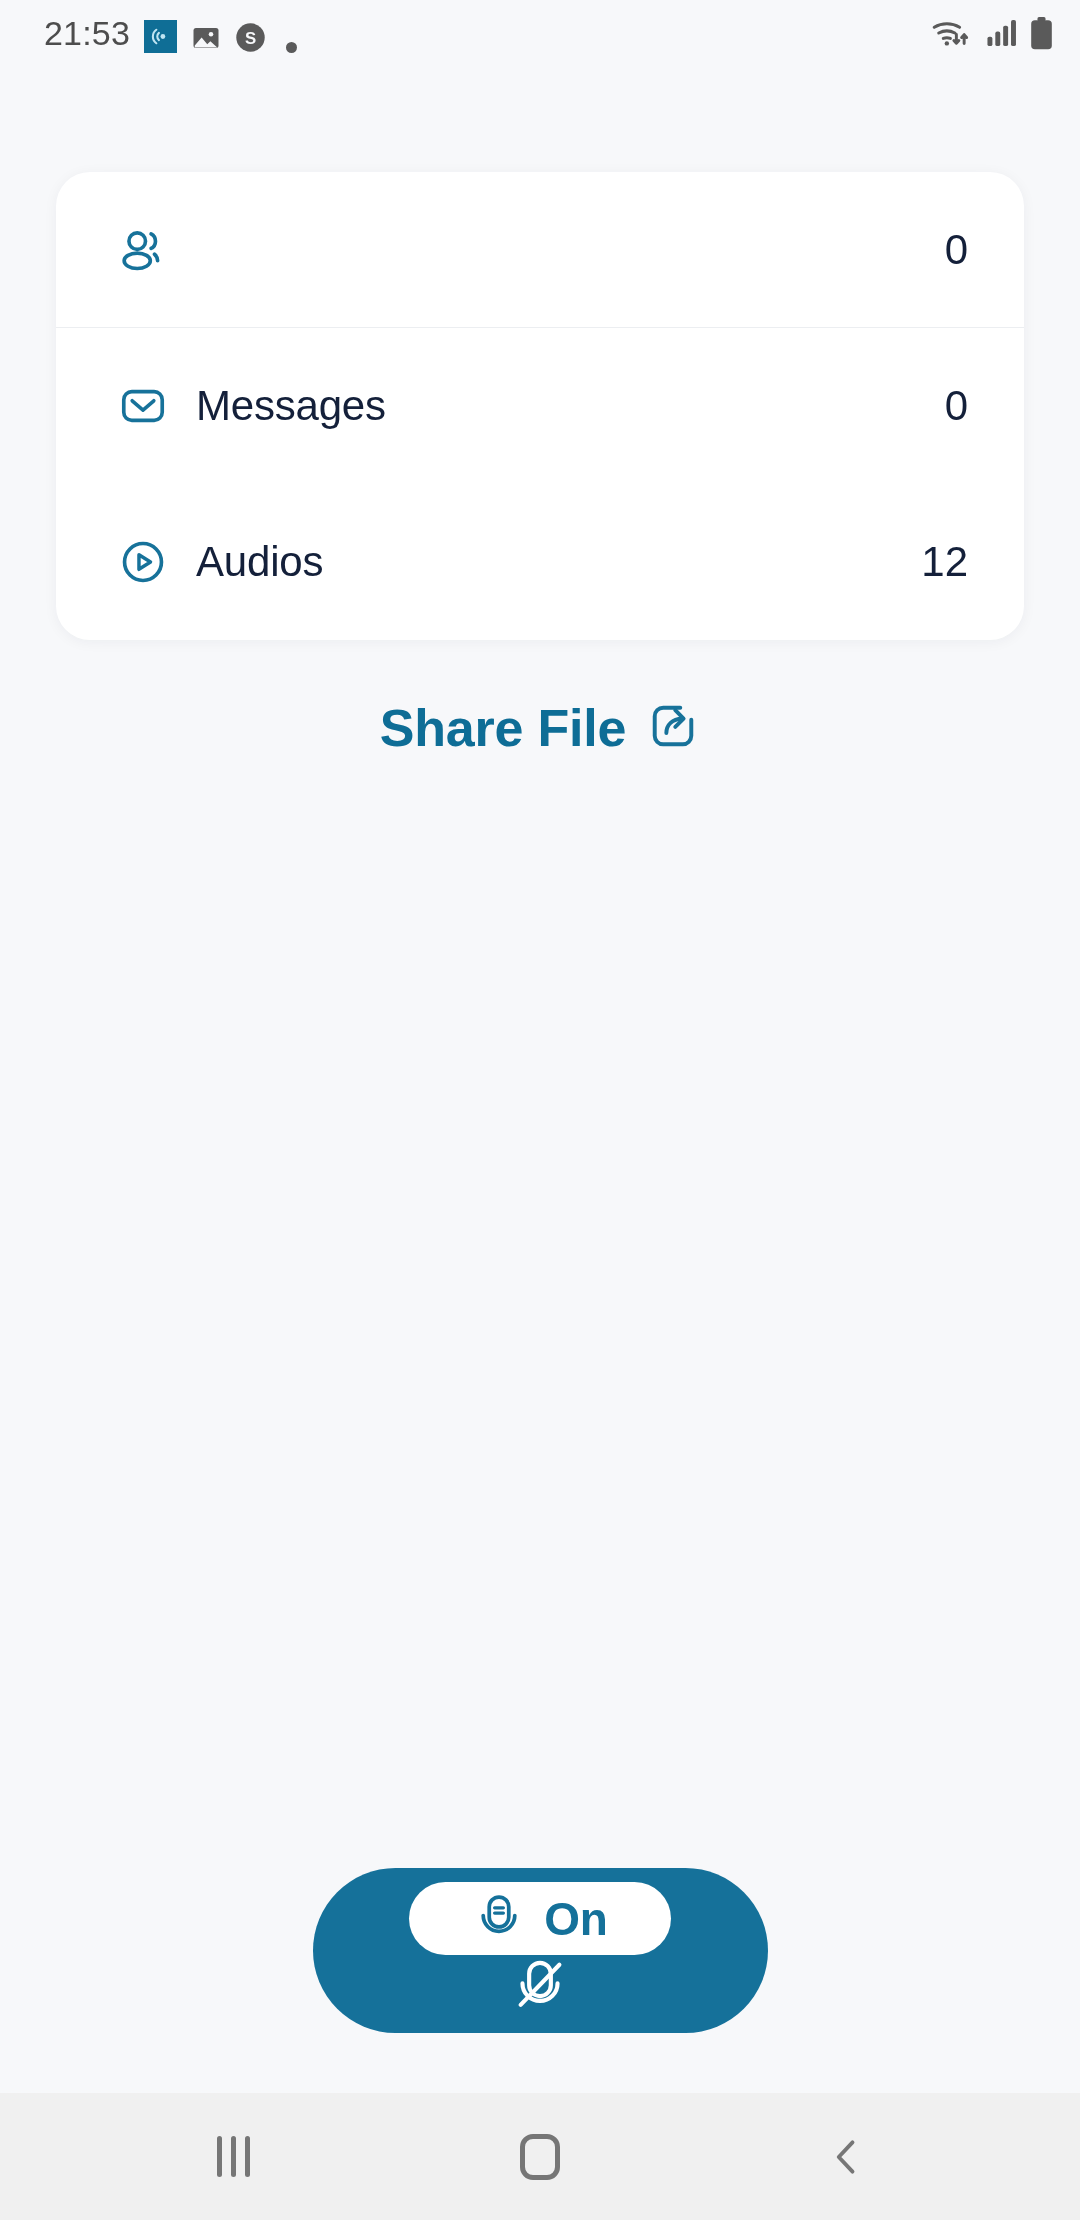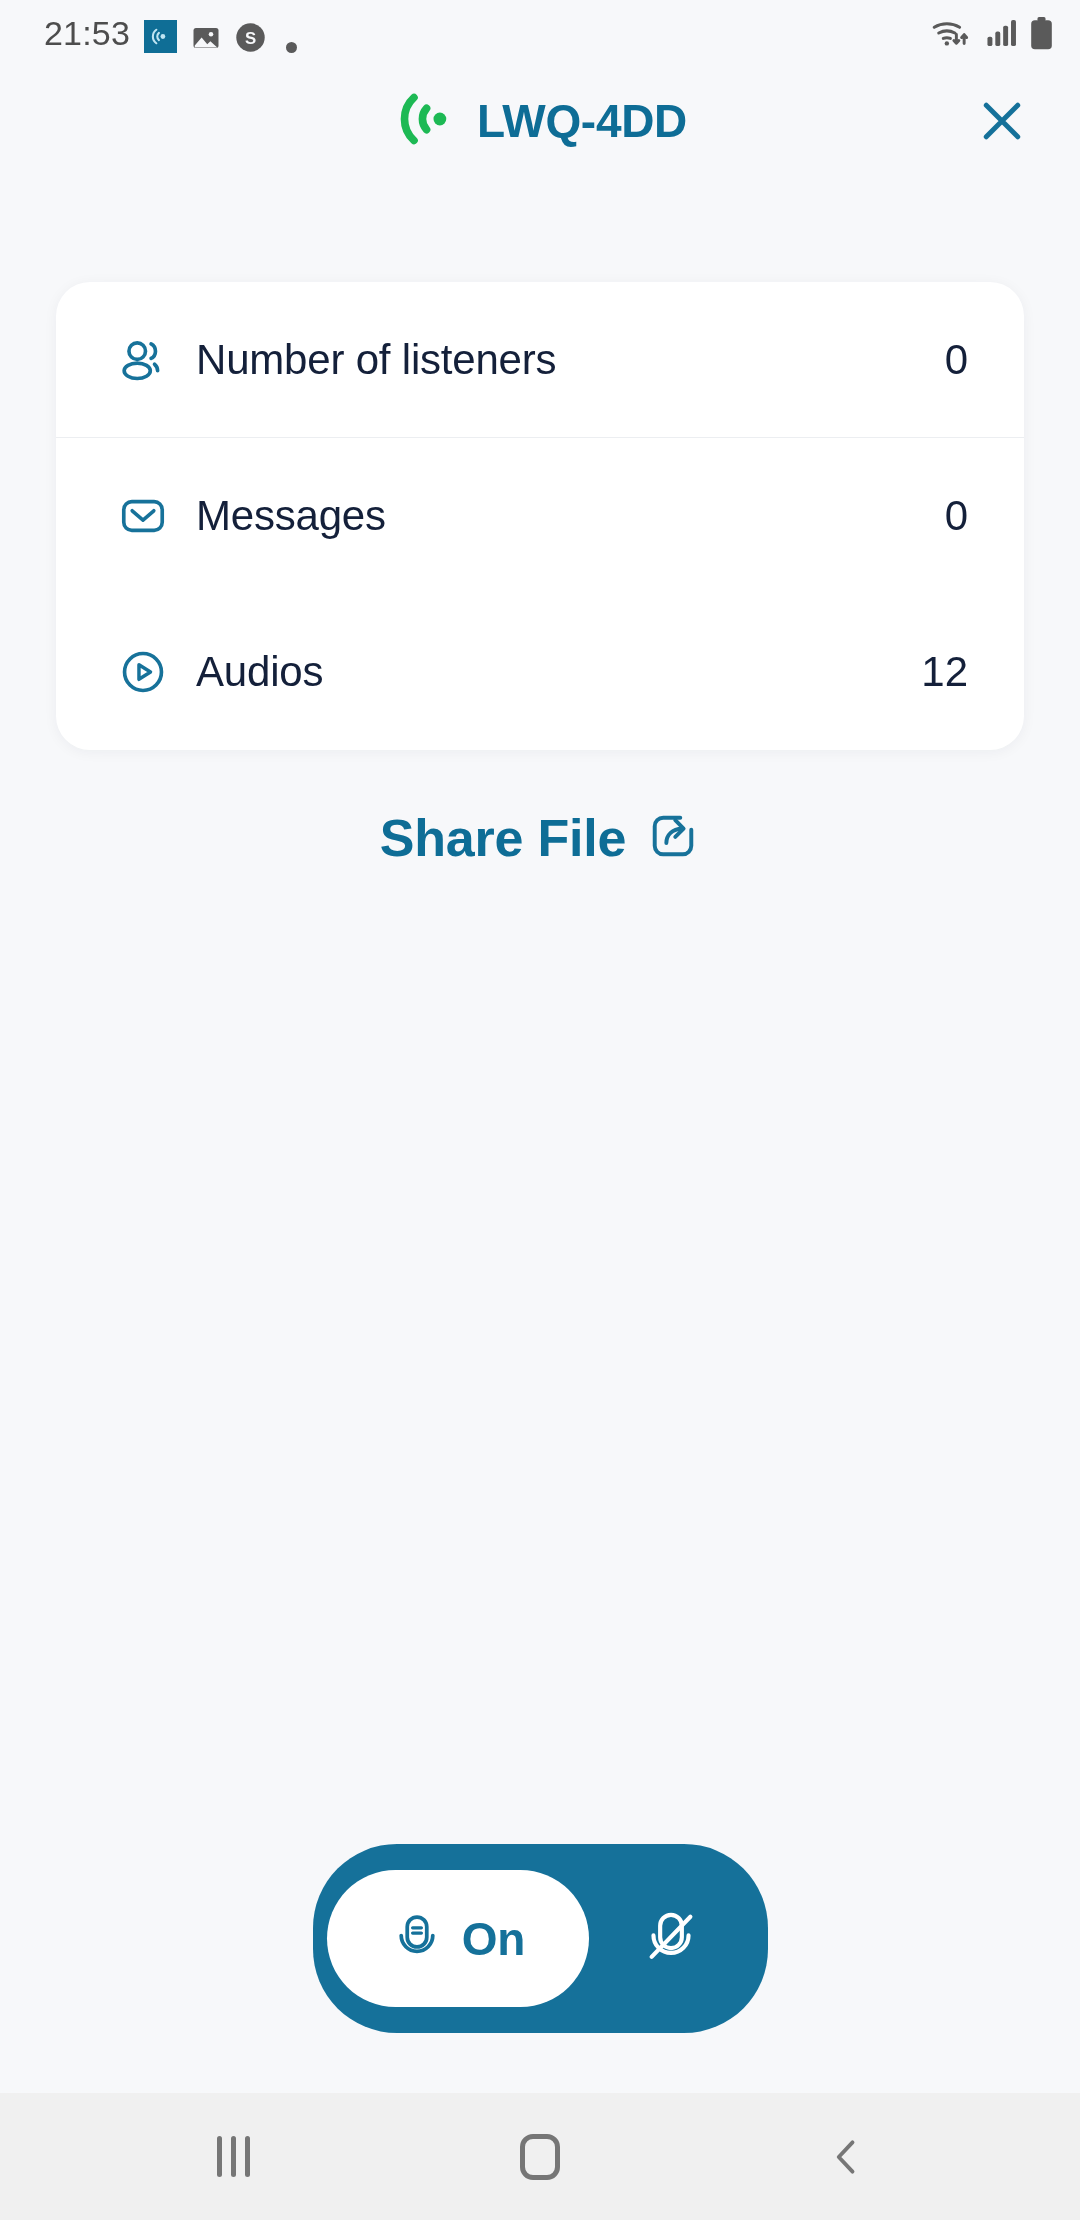--- a/index.html
+++ b/index.html
@@ -167,27 +167,28 @@
   
   .spacer { flex: 1 1 auto; }
   .toggle-wrap {
     flex: 0 0 auto;
     display: flex;
     justify-content: center;
     margin-bottom: 60px;
   }
   .mic-toggle {
     width: 455px;
-    height: 189px;
+    height: 165px;
     background: #15719a;
     border-radius: 84px;
     display: flex;
     align-items: center;
     padding: 14px;
     cursor: pointer;
+    flex-direction: column;
   }
   .mic-on {
     width: 262px;
     height: 137px;
     background: #ffffff;
     border-radius: 70px;
     display: flex;
     align-items: center;
     justify-content: center;
     gap: 18px;
@@ -296,51 +297,33 @@
 
       <span class="status-icon">
         <svg width="25" height="33" viewBox="0 0 16 21">
           <rect x="5.4" y="0" width="5.2" height="2.6" rx="1" fill="#5a5a5a"></rect>
           <rect x="1.4" y="2" width="13.2" height="18.6" rx="2.4" fill="#5a5a5a"></rect>
         </svg>
       </span>
     </div>
   </div>
 
-  <div class="header">
-    <div class="header-center">
-      <span>
-        <svg width="62" height="62" viewBox="0 0 34 34" fill="none">
-          <path d="M11.5 5.2a16 16 0 000 23.6" stroke="#1db954" stroke-width="4.2" stroke-linecap="round"></path>
-          <path d="M18.4 11.2a8.6 8.6 0 000 11.6" stroke="#1db954" stroke-width="4.2" stroke-linecap="round"></path>
-          <circle cx="25.7" cy="17" r="3.5" fill="#1db954"></circle>
-        </svg>
-      </span>
-      <span class="header-title">LWQ-4DD</span>
-    </div>
-    <div class="close-btn">
-      <svg width="54" height="54" viewBox="0 0 24 24" fill="none">
-        <path d="M5 5l14 14M19 5L5 19" stroke="#15719a" stroke-width="2.2" stroke-linecap="round"></path>
-      </svg>
-    </div>
-  </div>
 
 
   <div class="card">
 
     <div class="stat-row divided">
       <span class="stat-icon">
         <svg width="50" height="50" viewBox="0 0 26 26" fill="none">
           <circle cx="10" cy="8.4" r="4.3" stroke="#17729a" stroke-width="1.9"></circle>
           <ellipse cx="10" cy="18.6" rx="6.8" ry="4" stroke="#17729a" stroke-width="1.9"></ellipse>
           <path d="M17.2 4.6a4.3 4.3 0 010 7.6" stroke="#17729a" stroke-width="1.9" stroke-linecap="round"></path>
           <path d="M19 15.2a4.4 4.4 0 011.6 3.4" stroke="#17729a" stroke-width="1.9" stroke-linecap="round"></path>
         </svg>
       </span>
-      <span class="stat-label">Number of listeners</span>
       <span class="stat-value">0</span>
     </div>
 
     <div class="stat-row">
       <span class="stat-icon">
         <svg width="50" height="50" viewBox="0 0 26 26" fill="none">
           <rect x="3" y="5.5" width="20" height="15" rx="4.2" stroke="#17729a" stroke-width="1.9"></rect>
           <path d="M7.4 10.3L13 15.1l5.6-4.8" stroke="#17729a" stroke-width="1.9" stroke-linecap="round" stroke-linejoin="round"></path>
         </svg>
       </span>

